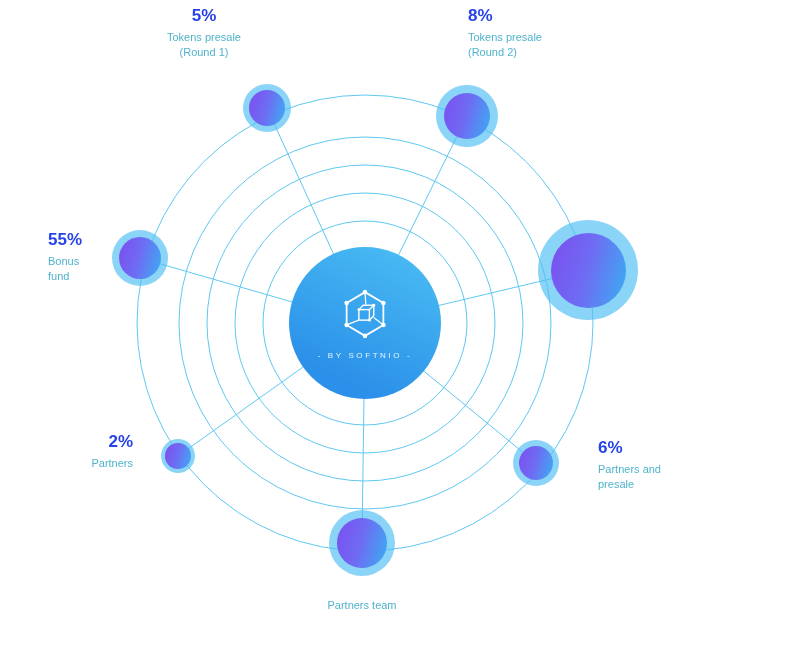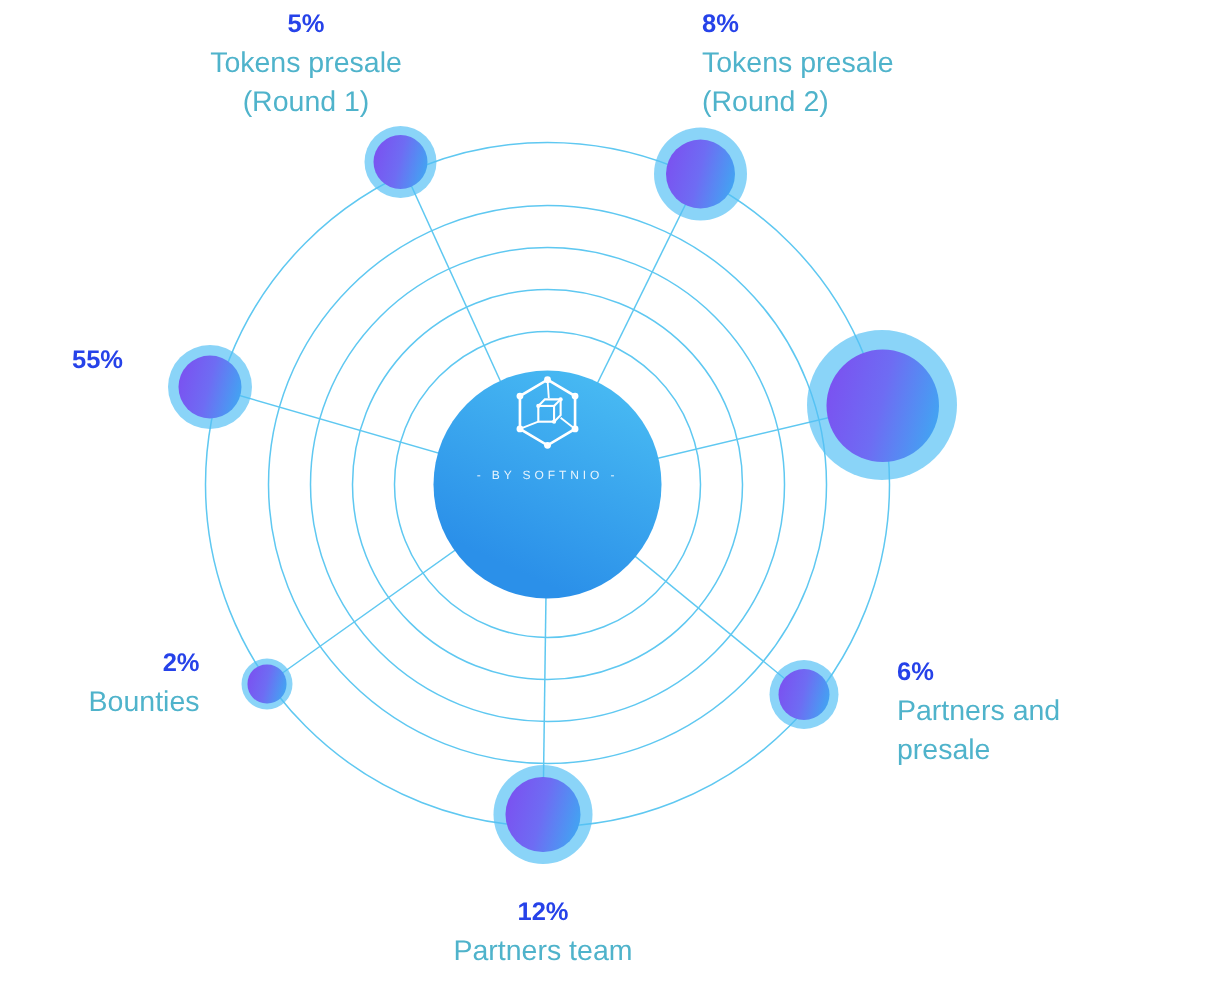--- a/index.html
+++ b/index.html
@@ -21,31 +21,31 @@
   .n-partners { left:513px; top:440px; width:46px;  height:46px; }
   .n-project  { left:329px; top:510px; width:66px;  height:66px; }
   .n-bounties { left:161px; top:439px; width:34px;  height:34px; }
   .n-bonus    { left:112px; top:230px; width:56px;  height:56px; }
 
   
   .center-hub {
     position:absolute; left:289px; top:247px; width:152px; height:152px;
     border-radius:50%; z-index:3;
     background:linear-gradient(205deg, #4cc0f4 0%, #2b90e9 80%);
-    display:flex; flex-direction:column; align-items:center; 
+    display:flex; flex-direction:column; align-items:center; justify-content:center;
   }
   .center-hub .brand {
     margin-top:9px; color:rgba(255,255,255,0.88);
     font-size:8px; letter-spacing:2.6px; text-transform:uppercase;
   }
 
   
   .lbl { position:absolute; z-index:4; }
   .lbl .pct { color:#2642e9; font-weight:bold; font-size:17px; margin-bottom:4px; }
-  .lbl .txt { color:#4fb3cb; font-size:19px; line-height:1.35; white-space:pre-line; }
+  .lbl .txt { color:#4fb3cb; font-size:11px; line-height:1.35; white-space:pre-line; }
   .l-round1   { left:118px; top:6px;   width:172px; text-align:center; }
   .l-round2   { left:468px; top:6px;   width:150px; text-align:left; }
   .l-core     { left:696px; top:230px; width:148px; text-align:right; }
   .l-partners { left:598px; top:438px; width:134px; text-align:left; }
   .l-project  { left:277px; top:598px; width:170px; text-align:center; }
   .l-bounties { left:28px;  top:432px; width:105px; text-align:right; }
   .l-bonus    { left:48px;  top:230px; width:100px; text-align:left; }
 </style>
 </head>
 <body>
@@ -125,24 +125,25 @@
   </div>
   <div class="lbl l-core">
     <div class="pct">57%</div>
   </div>
   <div class="lbl l-partners">
     <div class="pct">6%</div>
     <div class="txt">Partners and
 presale</div>
   </div>
   <div class="lbl l-project">
-    <div class="pct">12%</div>
     <div class="txt">Partners team</div>
   </div>
   <div class="lbl l-bounties">
     <div class="pct">2%</div>
-    <div class="txt">Bounties</div>
+    <div class="txt">Partners</div>
   </div>
   <div class="lbl l-bonus">
     <div class="pct">55%</div>
+    <div class="txt">Bonus
+fund</div>
   </div>
 
 </div>
 
 </body></html>

